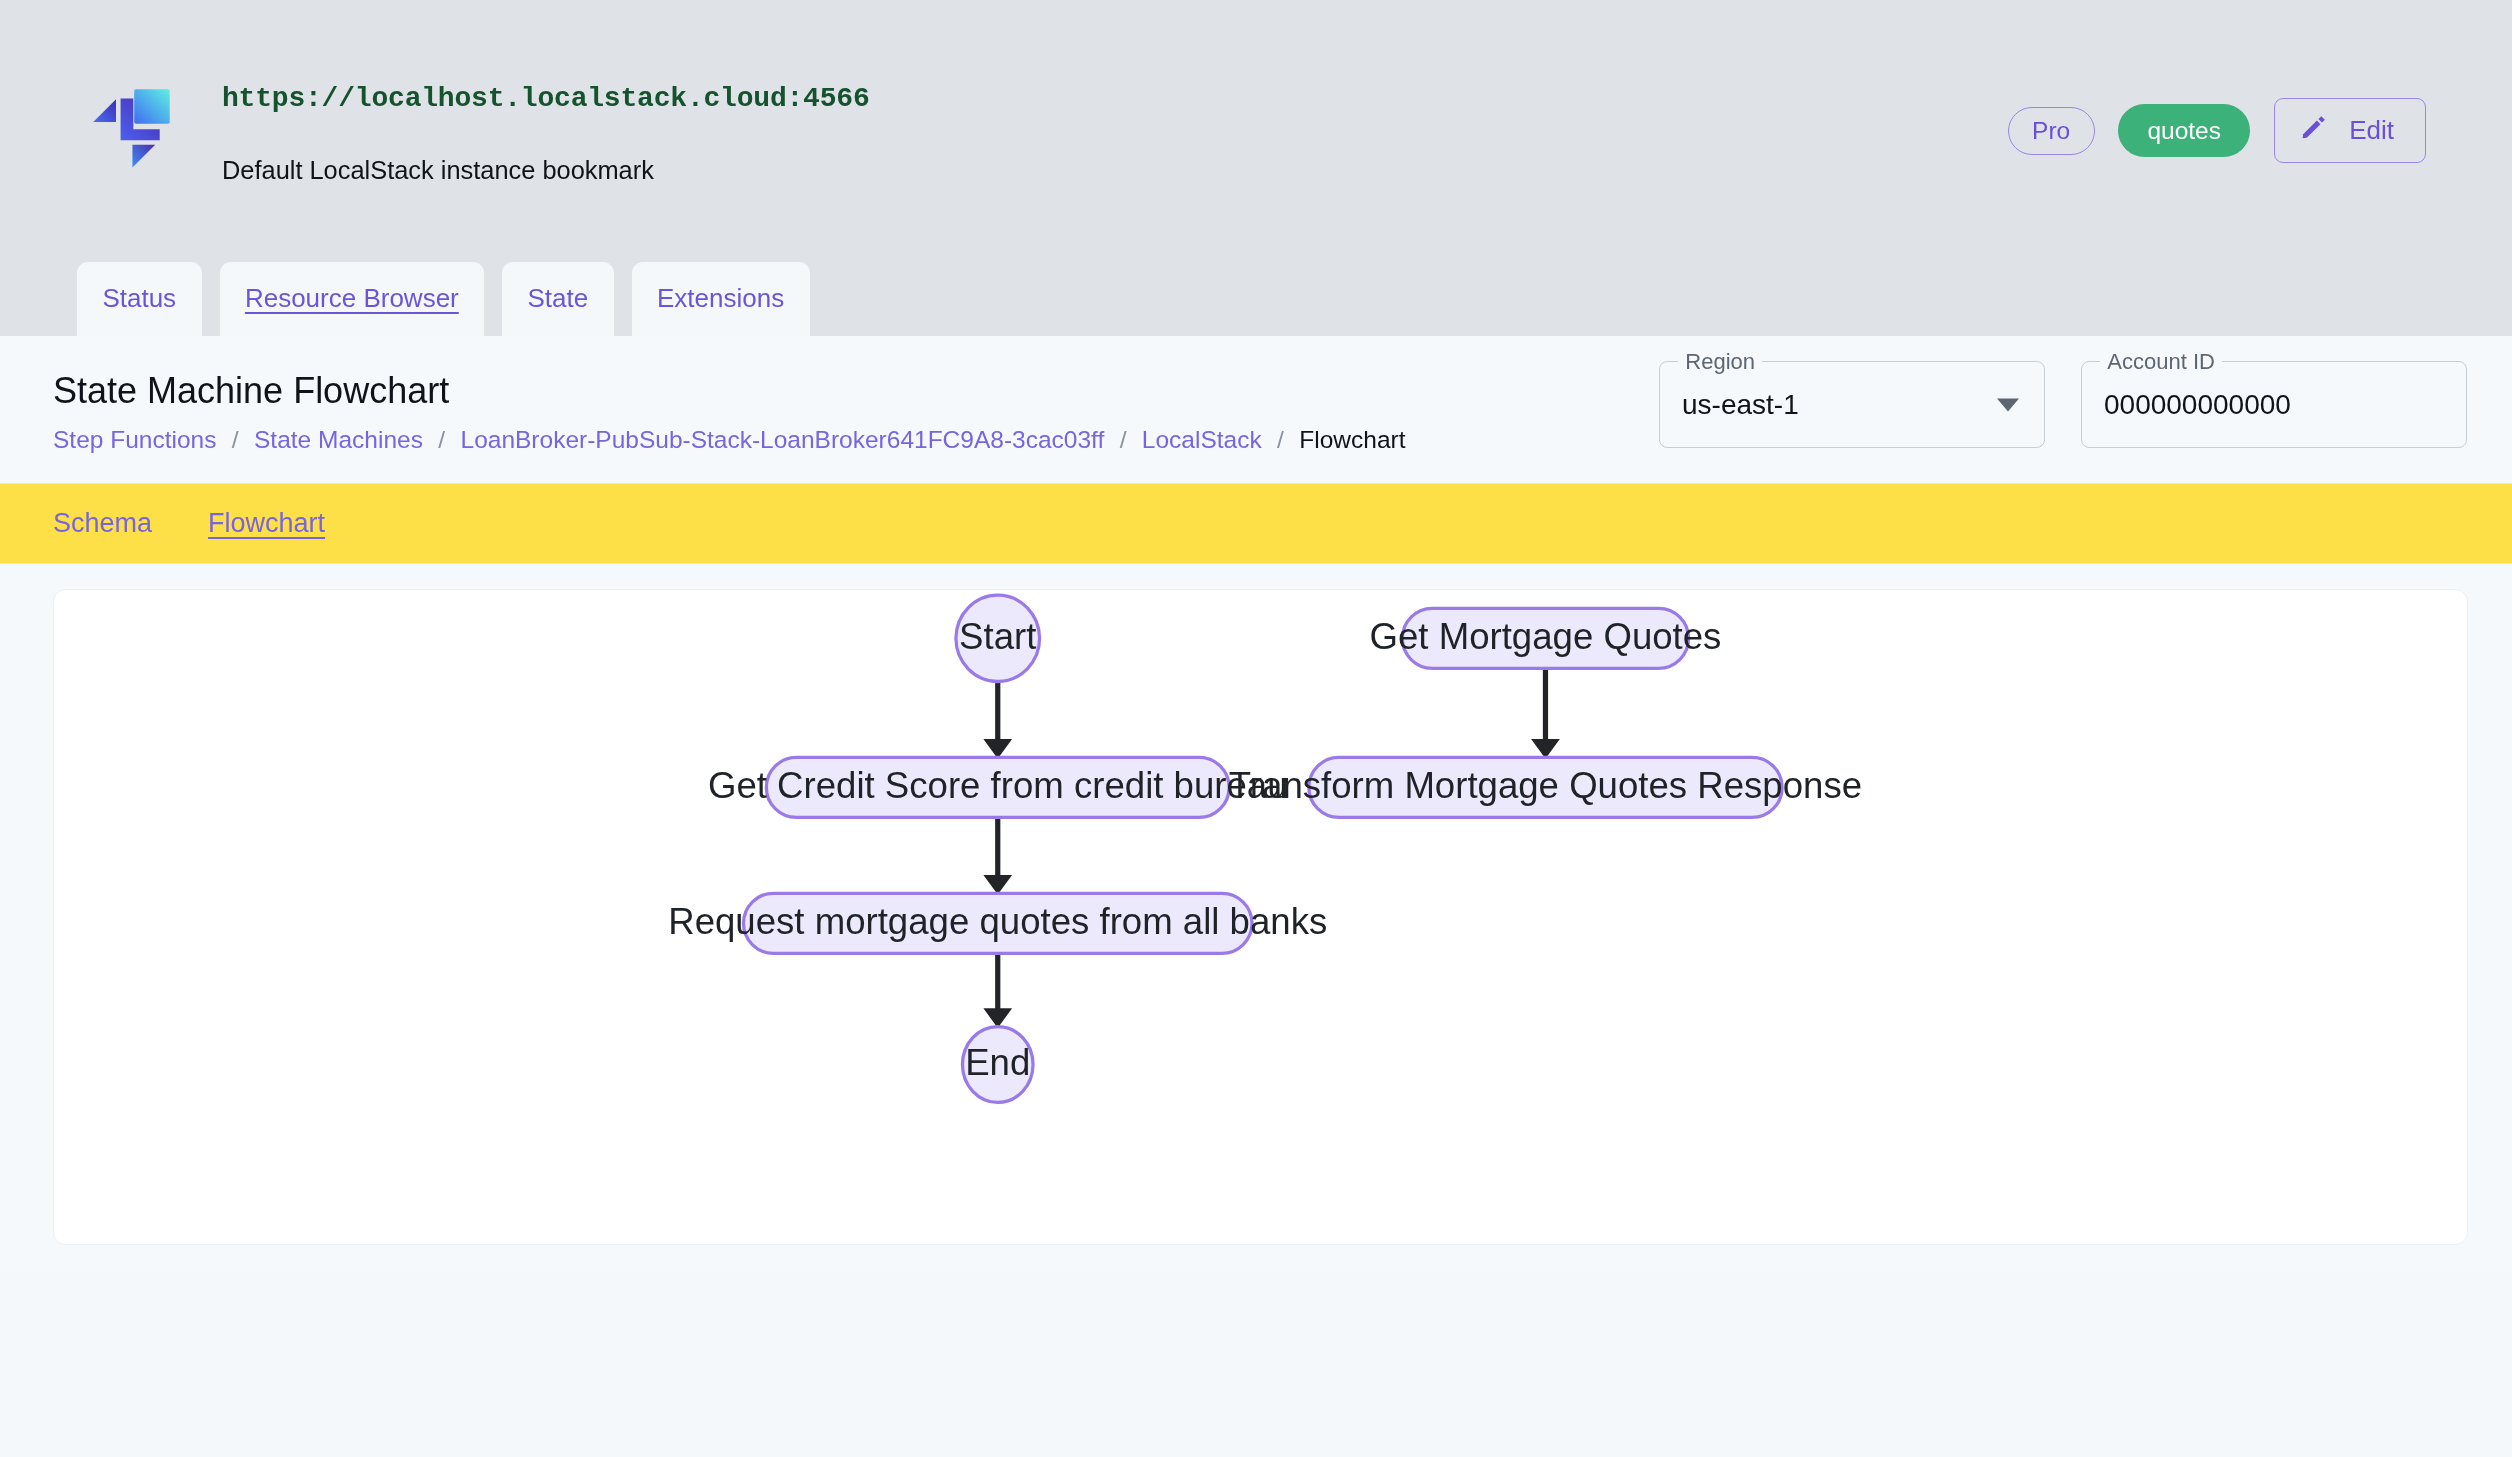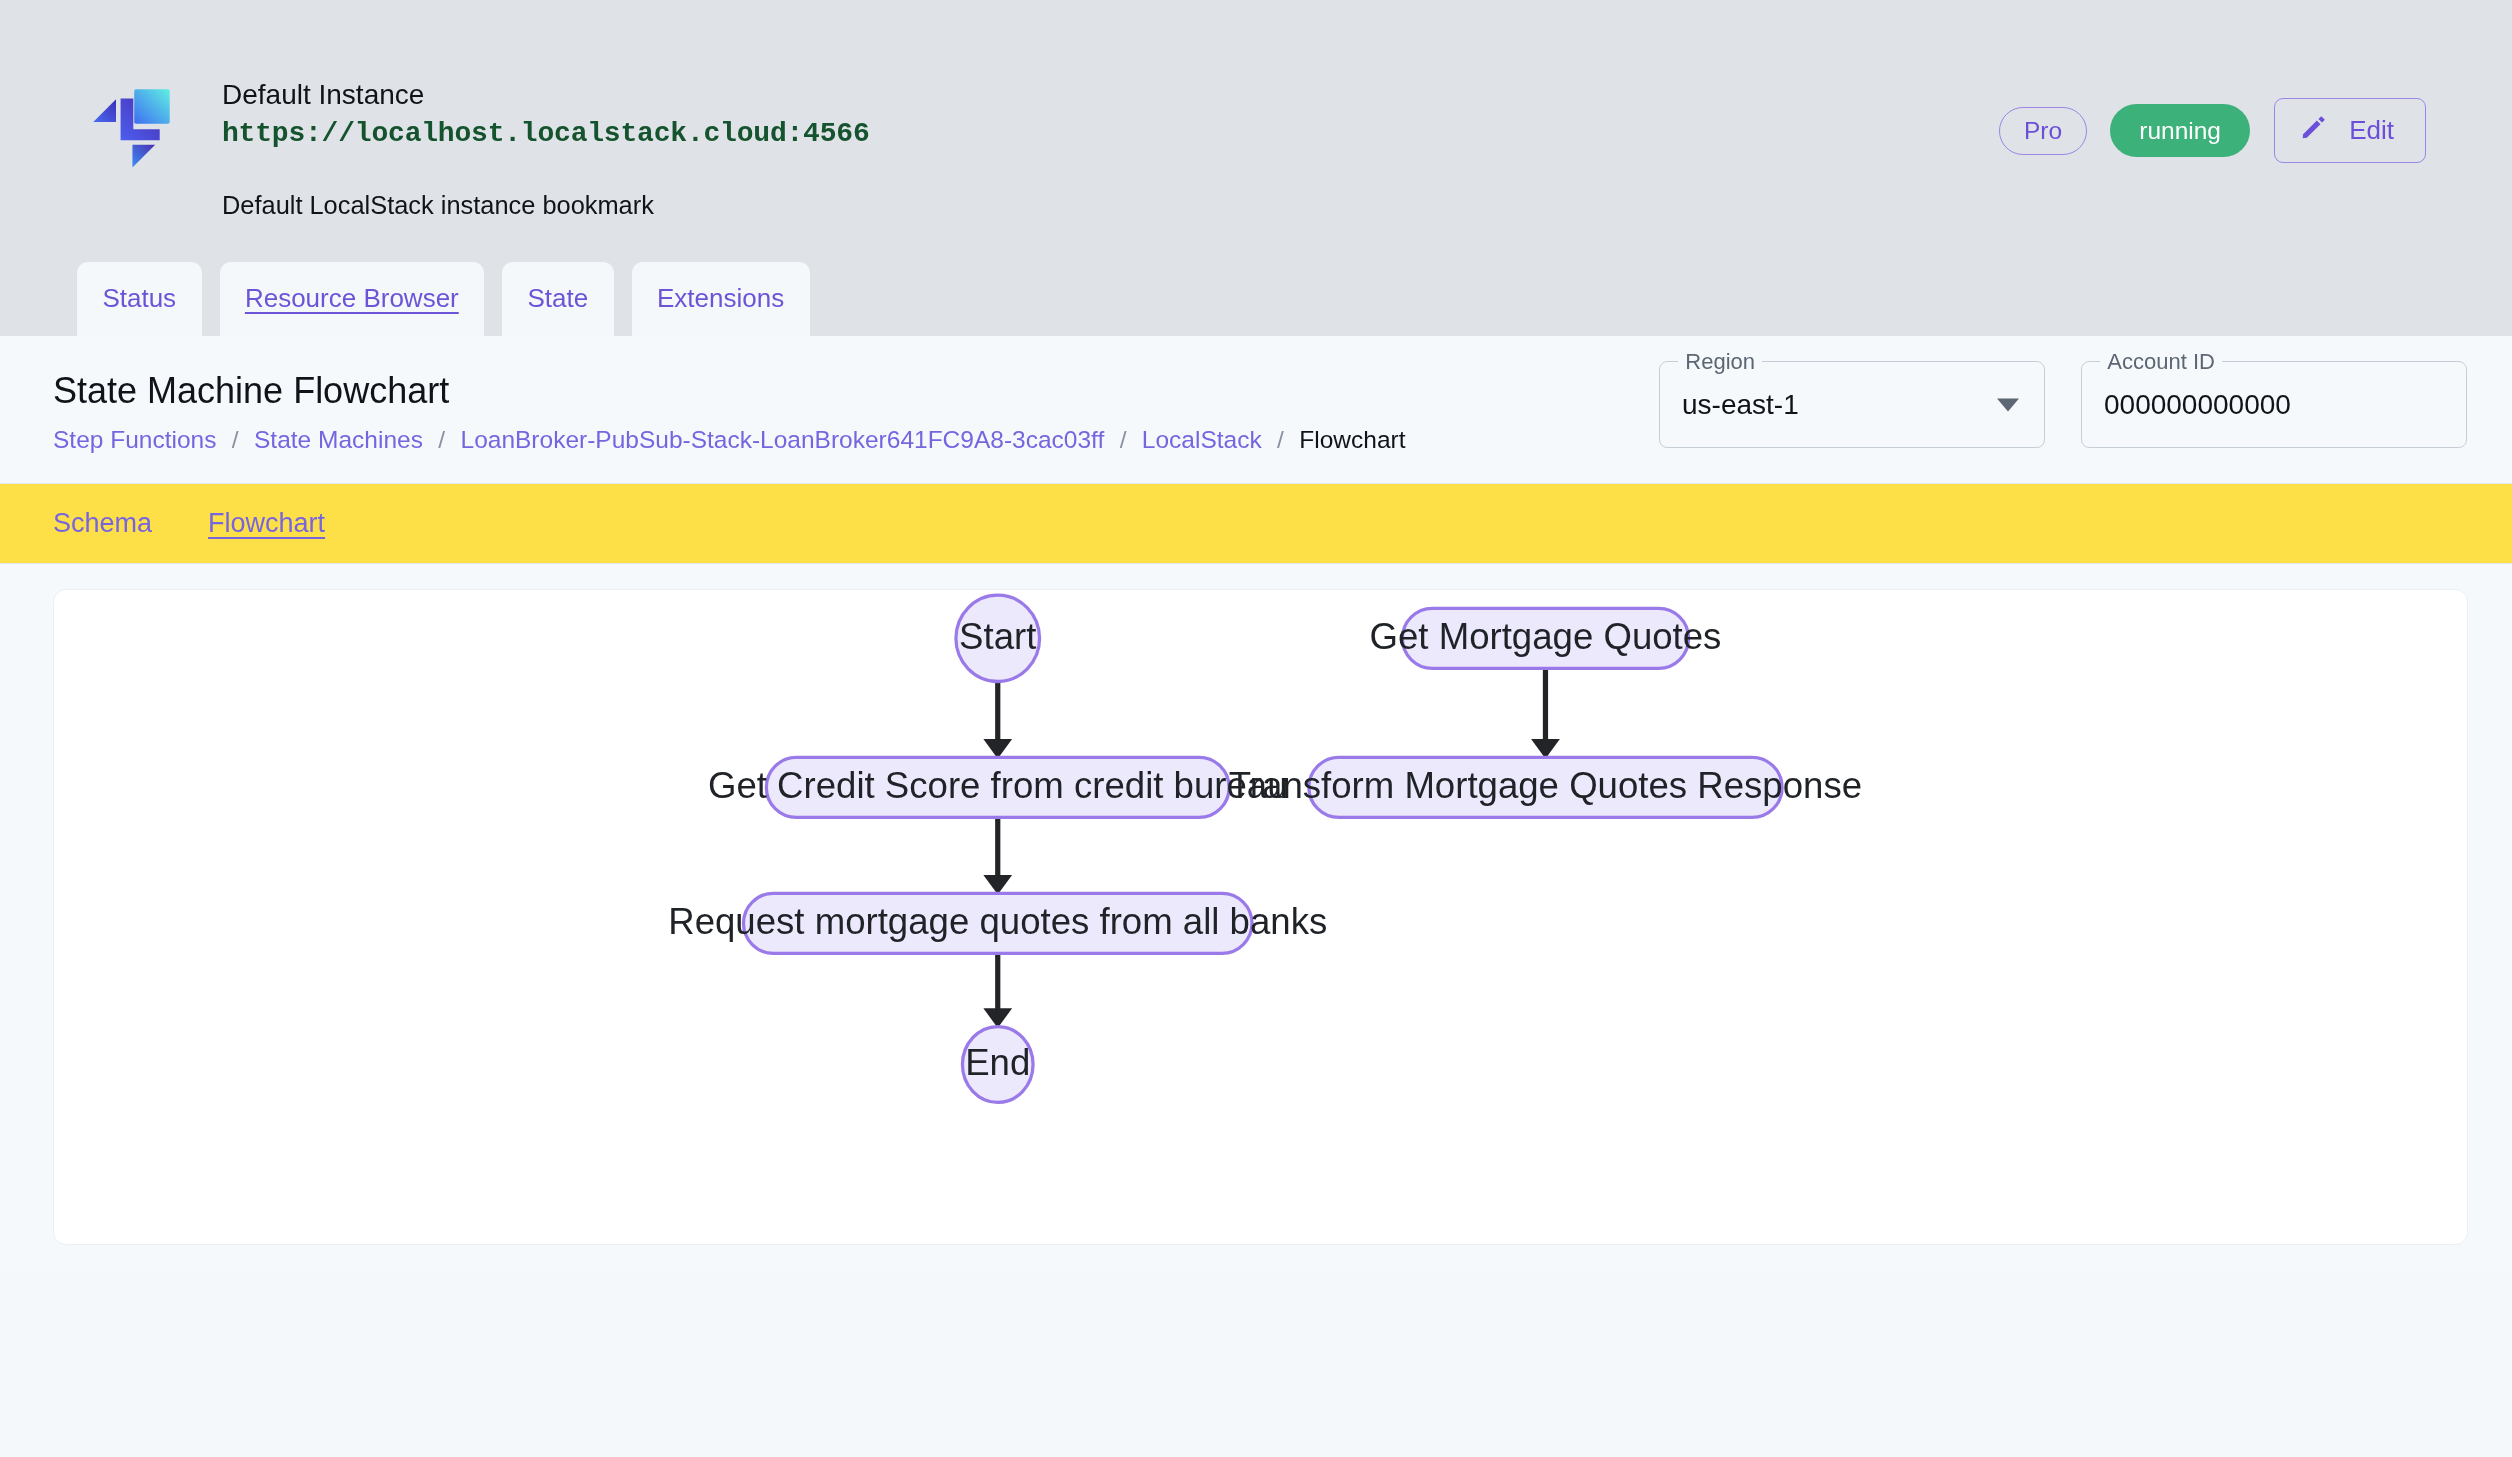--- a/index.html
+++ b/index.html
@@ -290,29 +290,28 @@
           </linearGradient>
         </defs>
         <path d="M8 44 L33 19 L33 44 Z" fill="url(#lsg1)"></path>
         <rect x="53" y="8" width="39" height="38" rx="2" fill="url(#lsg2)"></rect>
         <path d="M38 18 L52 18 L52 52 L81 52 L81 64 L38 64 Z" fill="url(#lsg3)"></path>
         <path d="M51 69 L76 69 L51 94 Z" fill="url(#lsg4)"></path>
       </svg>
     </div>
 
     <div class="instance-meta">
-      <div class="instance-name">Default Instance</div>
       <div class="instance-url">https://localhost.localstack.cloud:4566</div>
       <div class="instance-desc">Default LocalStack instance bookmark</div>
     </div>
   </div>
 
   <div class="header-actions">
     <div class="badge-pro">Pro</div>
-    <div class="badge-running">running</div>
+    <div class="badge-running">quotes</div>
     <div class="btn-edit">
       <span class="pencil-icon">
         <svg width="31" height="31" viewBox="0 0 24 24" fill="none" aria-hidden="true">
           <path d="M4 17.2 L14.6 6.6 L17.4 9.4 L6.8 20 L3.6 20.4 Z" fill="#6b4fd8"></path>
           <path d="M15.8 5.4 L18 3.2 L20.8 6 L18.6 8.2 Z" fill="#6b4fd8"></path>
         </svg>
       </span>
       <span>Edit</span>
     </div>
   </div>

